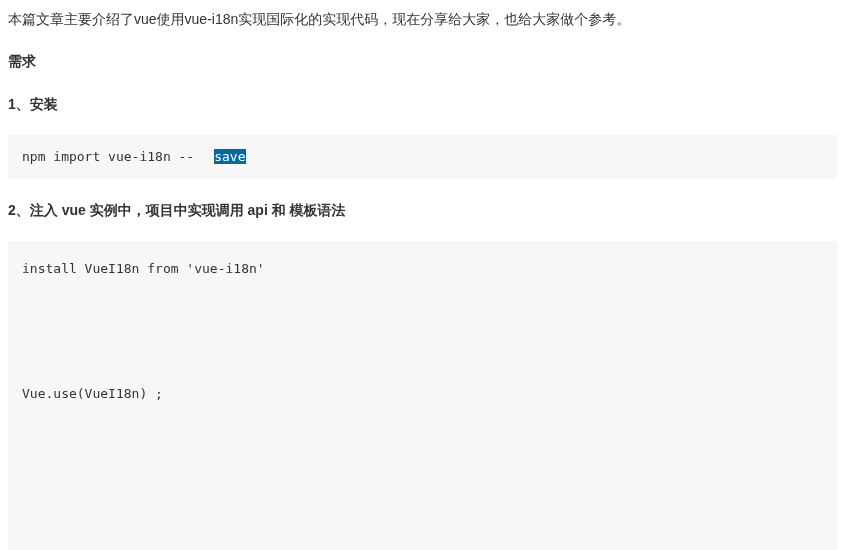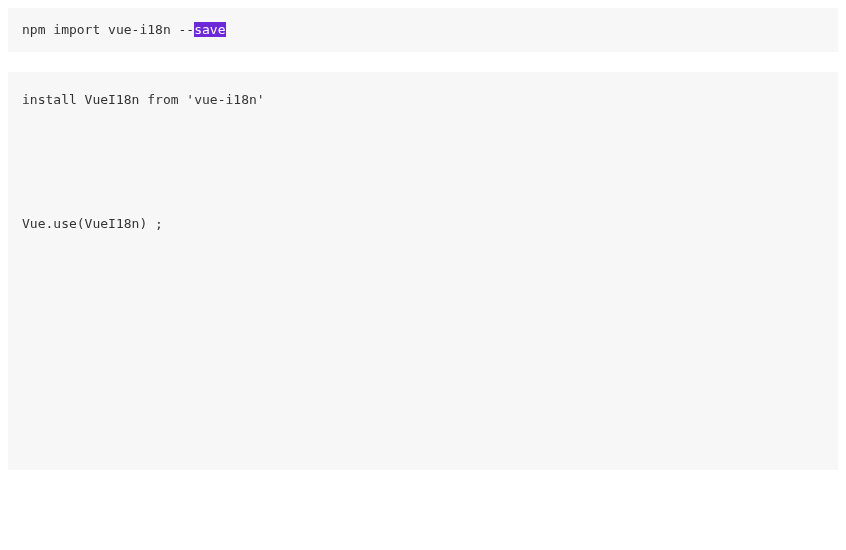--- a/index.html
+++ b/index.html
@@ -25,38 +25,43 @@
     background: #f7f7f7;
     padding: 12px 14px;
     font-family: "SimSun", "NSimSun", monospace;
     font-size: 13px;
     line-height: 1.5;
     color: #333;
     margin-bottom: 20px;
     white-space: pre-wrap;
   }
   .code-block .highlight {
-    background: #6d28d9;
+    background: #0369a1;
     color: #fff;
+    margin-left: 20px;
   }
   .code-large {
     line-height: 2.4;
   }
 </style>
 </head>
 <body>
 
 <div class="content-wrapper">
 
+  <p class="para">本篇文章主要介绍了vue使用vue-i18n实现国际化的实现代码，现在分享给大家，也给大家做个参考。</p>
+
+  <p class="para bold">需求</p>
 
 
-
+  <p class="para bold">1、安装</p>
 
   <div class="code-block"><span>npm import vue-i18n --</span><span class="highlight">save</span></div>
 
+  <p class="para bold">2、注入 vue 实例中，项目中实现调用 api 和 模板语法</p>
 
   <div class="code-block code-large"><span>install VueI18n from 'vue-i18n'</span>
 
 
 
 <span>Vue.use(VueI18n) ;</span>
 
 
 
 

